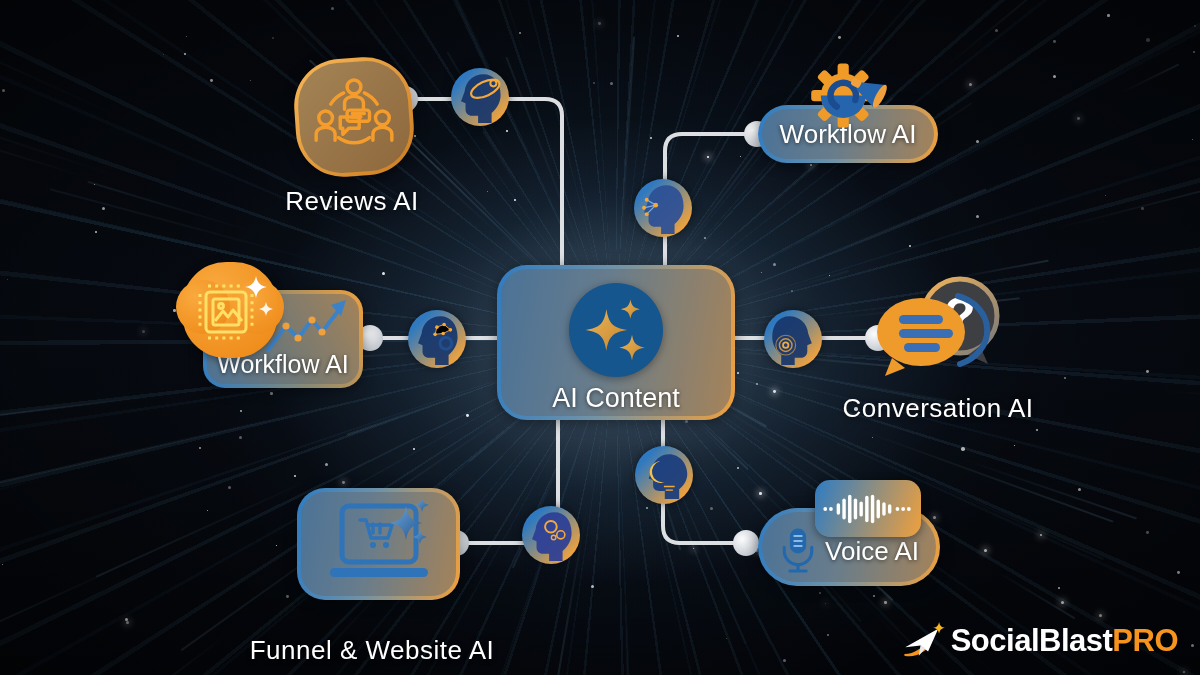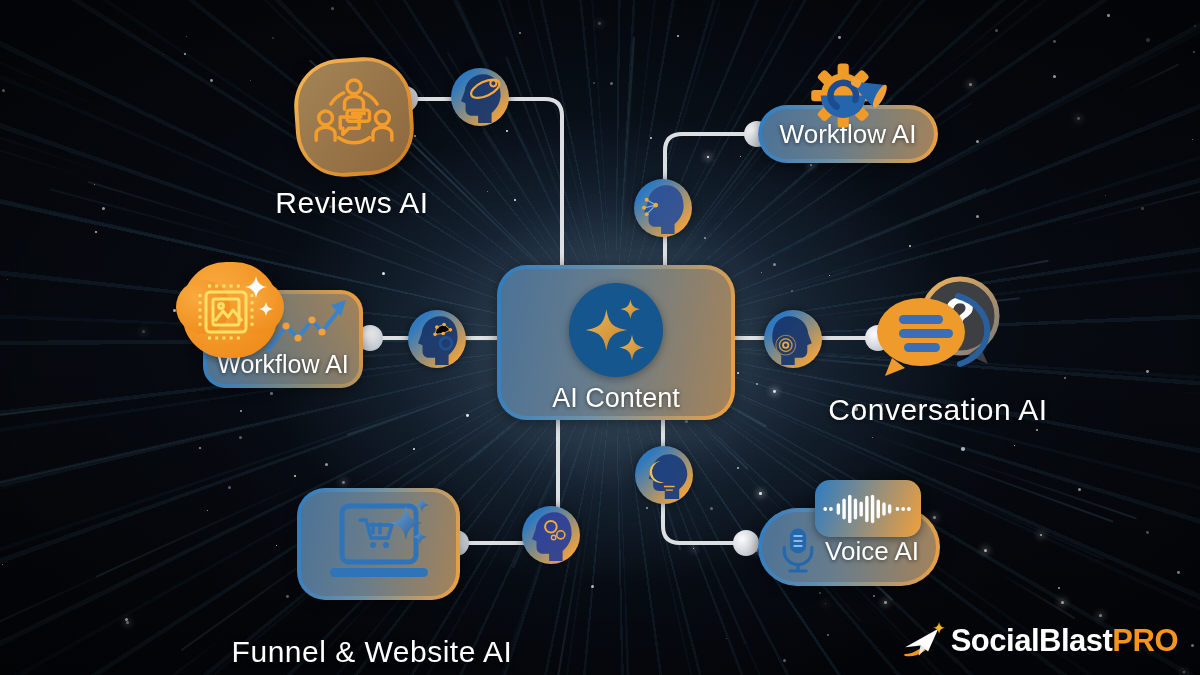--- a/index.html
+++ b/index.html
@@ -34,21 +34,21 @@
     box-shadow:0 0 10px rgba(0,0,0,.5); display:flex; align-items:center; justify-content:center; overflow:hidden; }
   .hcircle svg { width:58px; height:58px; }
 
   
   .gwrap { position:absolute; padding:4px; z-index:6;
     background:linear-gradient(100deg,#2e7cc3 0%,#6f92a8 45%,#f0a03c 100%);
     box-shadow:0 2px 14px rgba(0,0,0,.45); }
   .ginner { width:100%; height:100%; background:rgba(100,106,114,.52);
     display:flex; flex-direction:column; align-items:center; justify-content:center; }
   .label { color:#fff; text-shadow:0 1px 4px rgba(0,0,0,.6); }
-  .outer-label { position:absolute; z-index:6; color:#fff; font-size:30px; letter-spacing:.5px;
+  .outer-label { position:absolute; z-index:6; color:#fff; font-size:26px; letter-spacing:.5px;
     text-shadow:0 1px 5px rgba(0,0,0,.7); white-space:nowrap; transform:translateX(-50%); }
 
   
   .center-node { left:497px; top:265px; width:238px; height:155px; border-radius:30px; }
   .center-node .ginner { border-radius:26px; justify-content:flex-start; padding-top:14px; }
   .ai-circle { width:94px; height:94px; border-radius:50%; background:#15568e;
     display:flex; align-items:center; justify-content:center; box-shadow:0 2px 8px rgba(0,0,0,.35); }
   .center-label { font-size:27px; margin-top:6px; }
 
   

